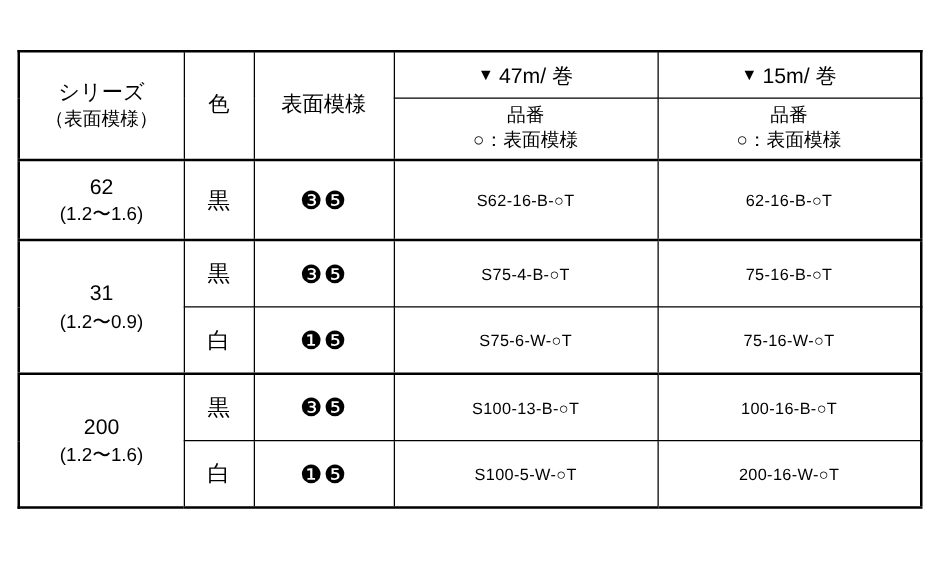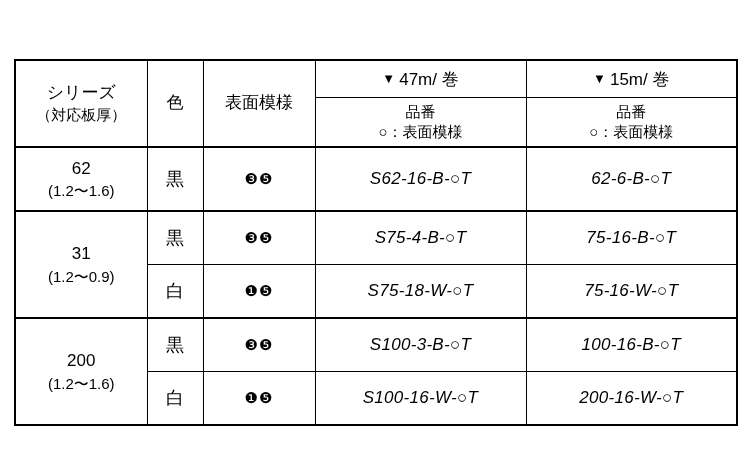--- a/index.html
+++ b/index.html
@@ -12,21 +12,21 @@
     height: 450px;
     font-family: "Liberation Sans", sans-serif;
     color: #000000;
     position: relative;
     overflow: hidden;
   }
 
   .table-wrap {
     position: absolute;
     left: 14px;
-    top: 59px;
+    top: 40px;
     width: 724px;
   }
 
   table.spec {
     border-collapse: collapse;
     width: 722px;
     table-layout: fixed;
   }
 
   table.spec td, table.spec th {
@@ -68,28 +68,27 @@
     line-height: 1.4;
   }
   .series-num { display:block; }
   .series-range { display:block; font-size: 15px; }
 
   .color-cell {
     font-size: 18px;
   }
 
   .pattern-cell {
-    font-size: 15px;
+    font-size: 20px;
     letter-spacing: 1px;
   }
 
   .part-cell {
-    font-size: 17px;
+    font-size: 13px;
     letter-spacing: 0.3px;
-    font-style: italic;
   }
 
   .row-tall td { height: 62px; }
   .row-mid  td { height: 52px; }
 
   .tri {
     font-size: 13px;
     vertical-align: 2px;
     margin-right: 4px;
   }
@@ -108,21 +107,21 @@
       <col class="col-series">
       <col class="col-color">
       <col class="col-pattern">
       <col class="col-75">
       <col class="col-15">
     </colgroup>
     <thead>
       <tr>
         <th class="hdr-cell" rowspan="2">
           <span class="series-num">シリーズ</span>
-          <span class="series-range">（対応板厚）</span>
+          <span class="series-range">（表面模様）</span>
         </th>
         <th class="hdr-cell" rowspan="2">色</th>
         <th class="hdr-cell" rowspan="2">表面模様</th>
         <th class="hdr-top">
           <span class="tri">▼</span><span>47m/ 巻</span>
         </th>
         <th class="hdr-top">
           <span class="tri">▼</span><span>15m/ 巻</span>
         </th>
       </tr>
@@ -140,52 +139,52 @@
     <tbody>
 
       <tr class="row-tall">
         <td class="series-cell thick-top" rowspan="1">
           <span class="series-num">62</span>
           <span class="series-range">(1.2〜1.6)</span>
         </td>
         <td class="color-cell thick-top">黒</td>
         <td class="pattern-cell thick-top">❸❺</td>
         <td class="part-cell thick-top nowrap">S62-16-B-○T</td>
-        <td class="part-cell thick-top nowrap">62-6-B-○T</td>
+        <td class="part-cell thick-top nowrap">62-16-B-○T</td>
       </tr>
 
       <tr class="row-mid">
         <td class="series-cell thick-top" rowspan="2">
           <span class="series-num">31</span>
           <span class="series-range">(1.2〜0.9)</span>
         </td>
         <td class="color-cell thick-top">黒</td>
         <td class="pattern-cell thick-top">❸❺</td>
         <td class="part-cell thick-top nowrap">S75-4-B-○T</td>
         <td class="part-cell thick-top nowrap">75-16-B-○T</td>
       </tr>
       <tr class="row-mid">
         <td class="color-cell">白</td>
         <td class="pattern-cell">❶❺</td>
-        <td class="part-cell nowrap">S75-18-W-○T</td>
+        <td class="part-cell nowrap">S75-6-W-○T</td>
         <td class="part-cell nowrap">75-16-W-○T</td>
       </tr>
 
       <tr class="row-mid">
         <td class="series-cell thick-top" rowspan="2">
           <span class="series-num">200</span>
           <span class="series-range">(1.2〜1.6)</span>
         </td>
         <td class="color-cell thick-top">黒</td>
         <td class="pattern-cell thick-top">❸❺</td>
-        <td class="part-cell thick-top nowrap">S100-3-B-○T</td>
+        <td class="part-cell thick-top nowrap">S100-13-B-○T</td>
         <td class="part-cell thick-top nowrap">100-16-B-○T</td>
       </tr>
       <tr class="row-mid">
         <td class="color-cell thick-bottom">白</td>
         <td class="pattern-cell thick-bottom">❶❺</td>
-        <td class="part-cell thick-bottom nowrap">S100-16-W-○T</td>
+        <td class="part-cell thick-bottom nowrap">S100-5-W-○T</td>
         <td class="part-cell thick-bottom nowrap">200-16-W-○T</td>
       </tr>
 
     </tbody>
   </table>
 </div>
 
 </body></html>

